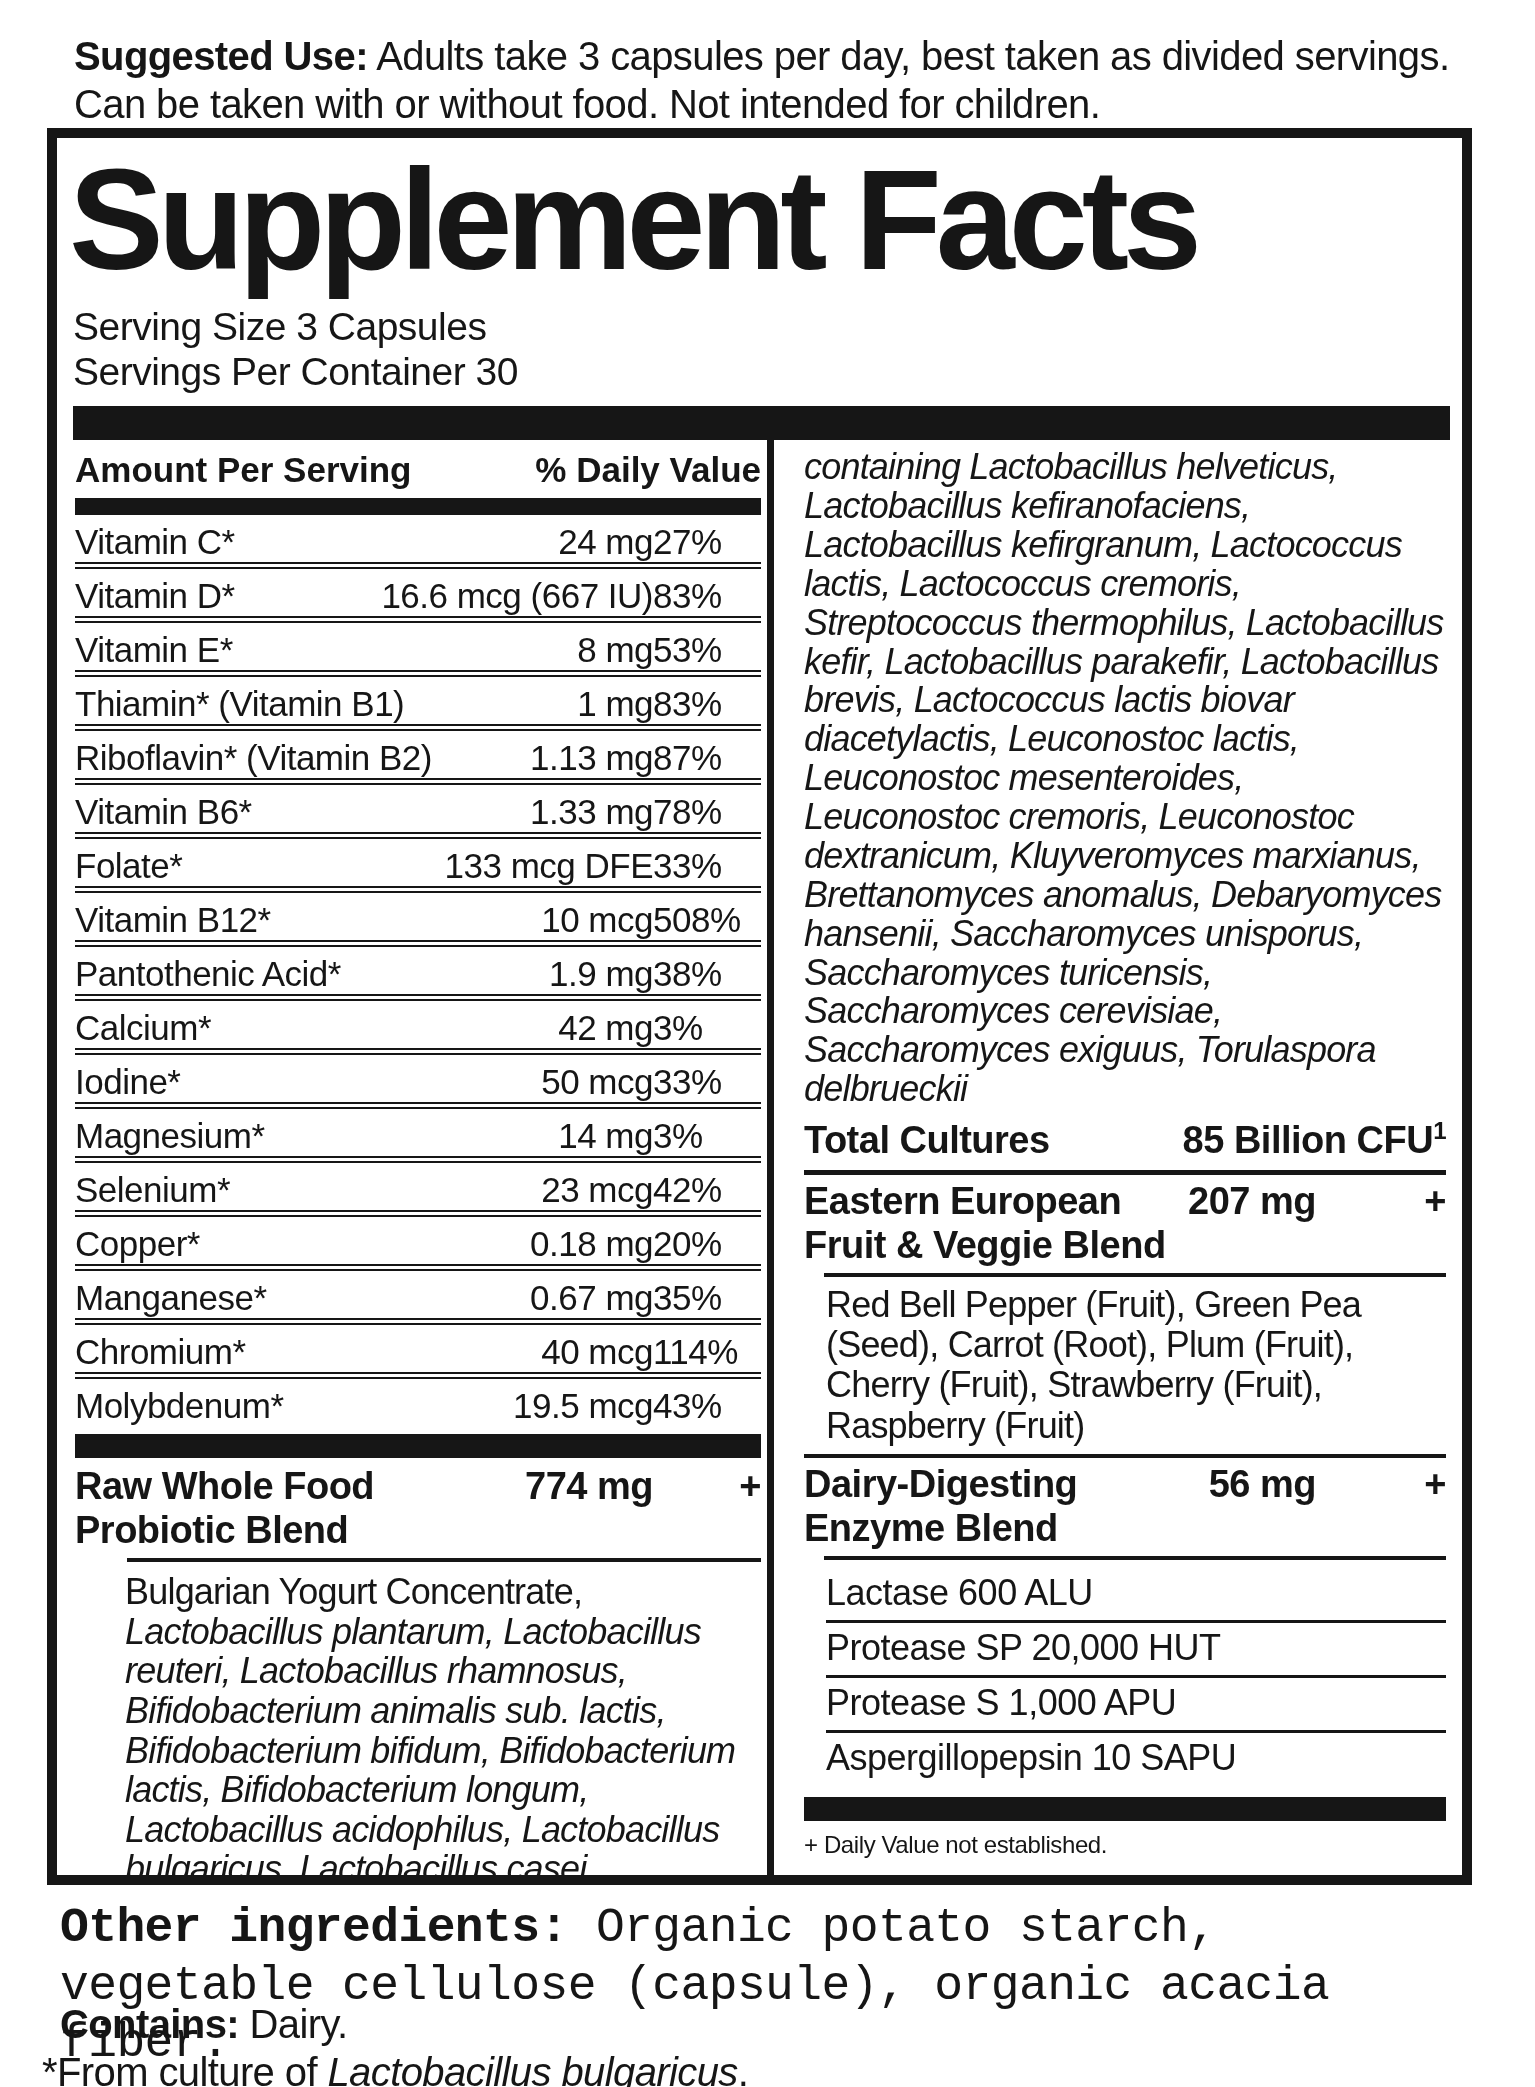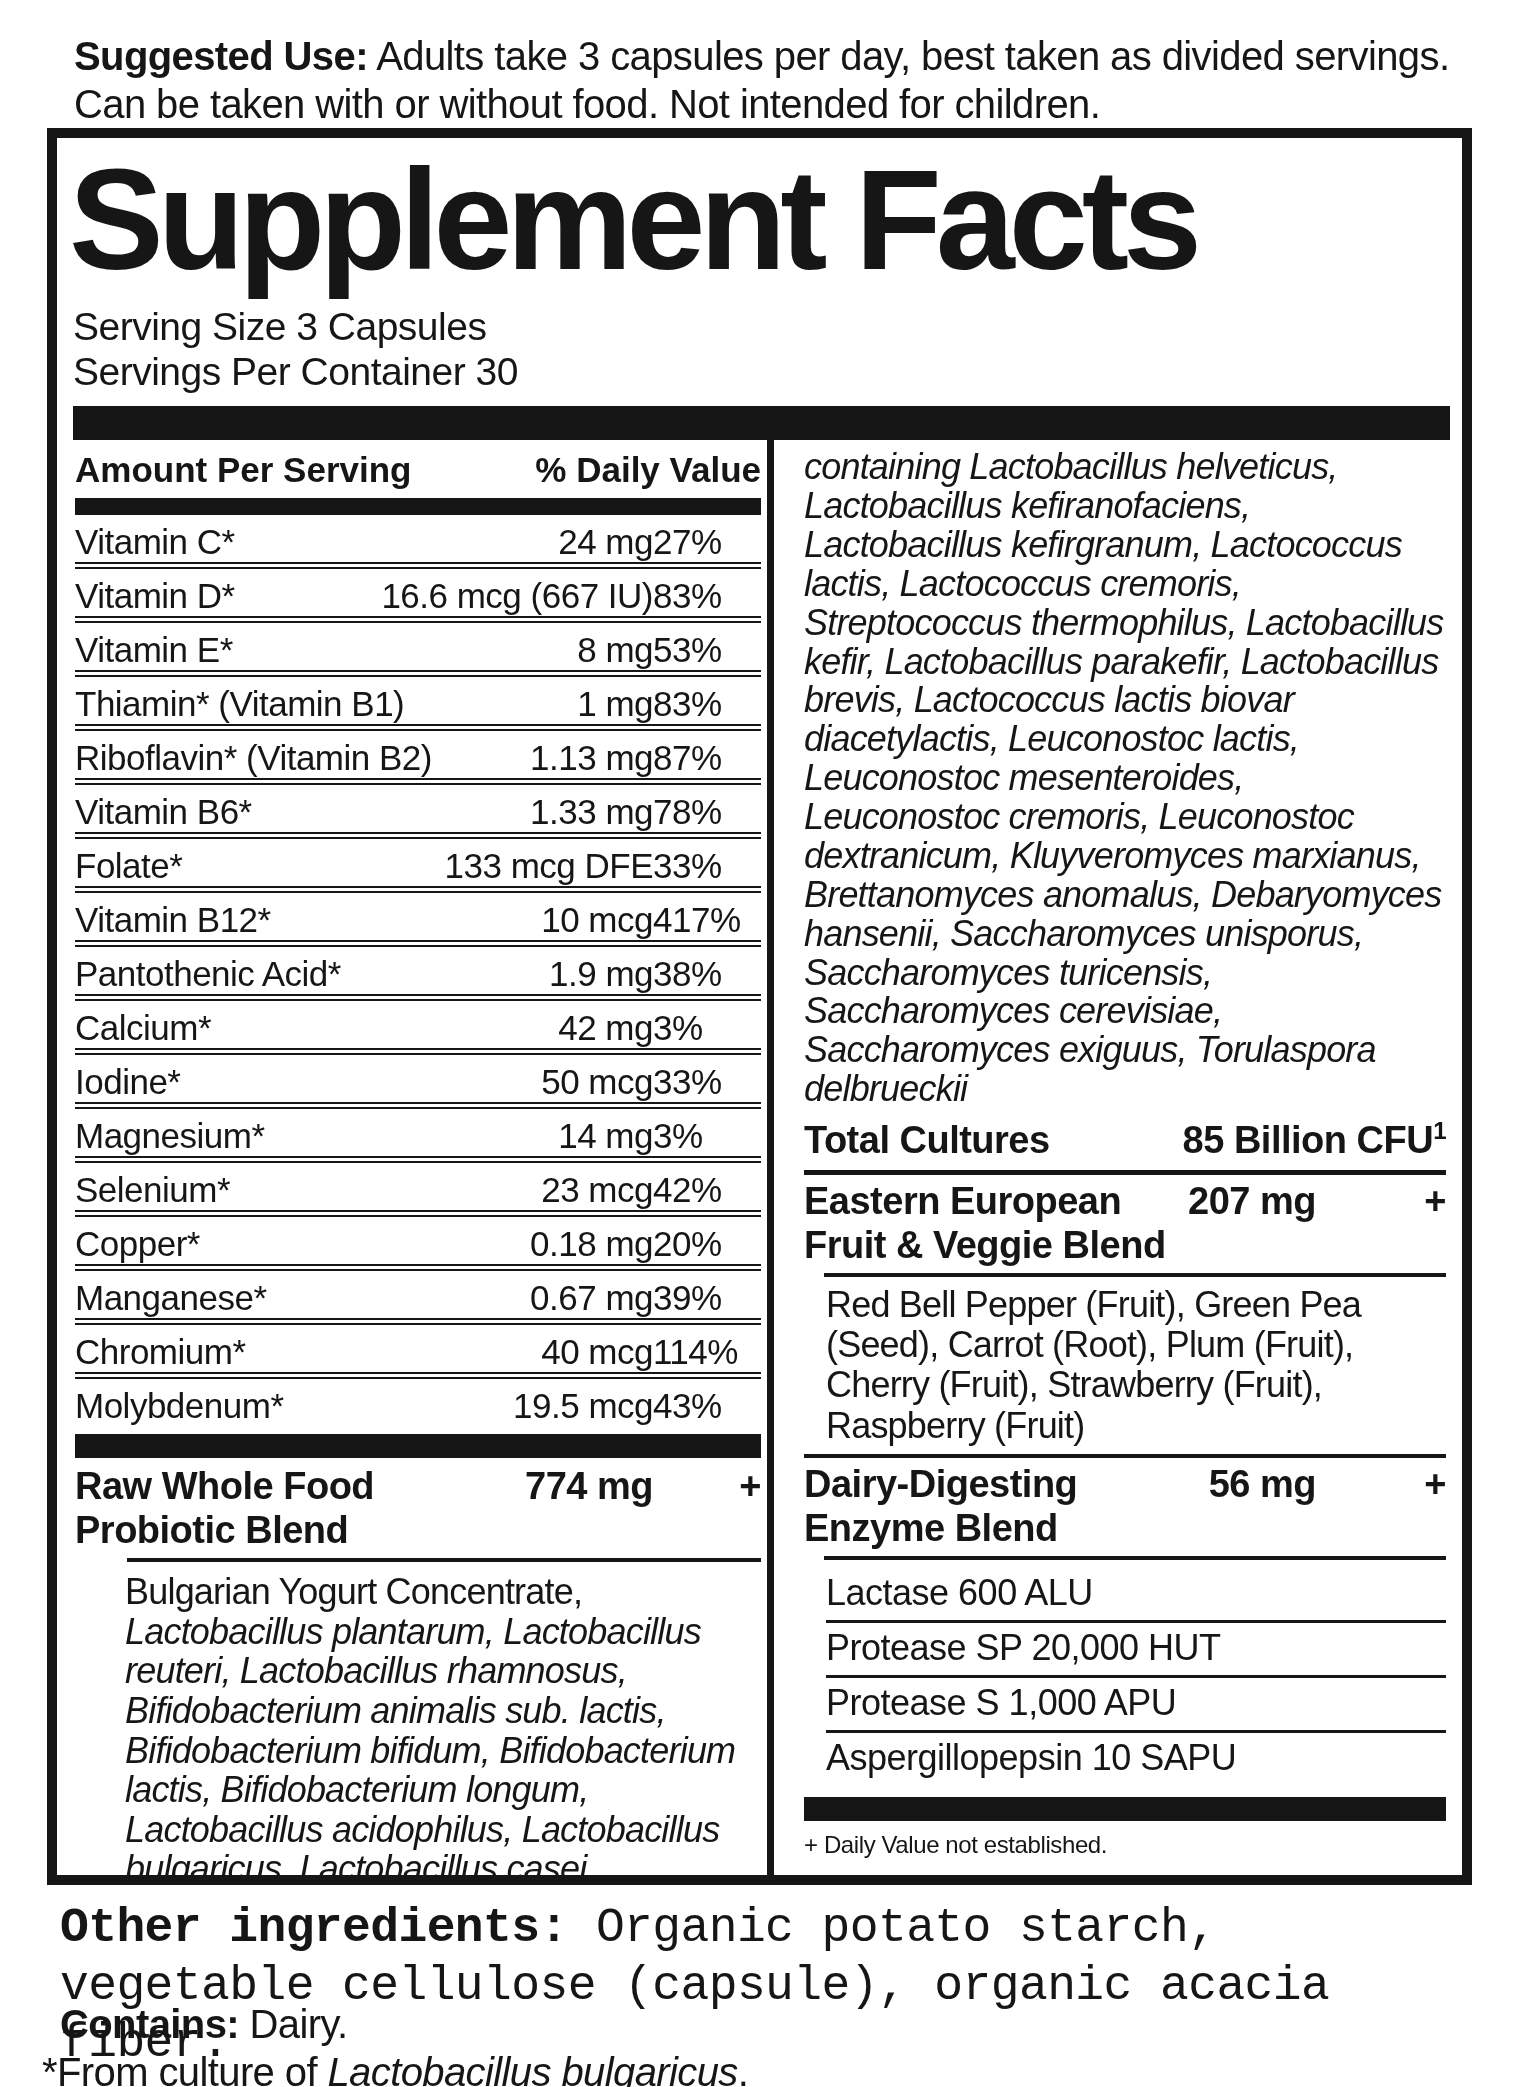--- a/index.html
+++ b/index.html
@@ -125,21 +125,21 @@
           <div class="dsep"></div>
           <div class="nrow">
             <span class="nm">Folate*</span>
             <span class="amt">133 mcg DFE</span>
             <span class="dv">33%</span>
           </div>
           <div class="dsep"></div>
           <div class="nrow">
             <span class="nm">Vitamin B12*</span>
             <span class="amt">10 mcg</span>
-            <span class="dv">417%</span>
+            <span class="dv">508%</span>
           </div>
           <div class="dsep"></div>
           <div class="nrow">
             <span class="nm">Pantothenic Acid*</span>
             <span class="amt">1.9 mg</span>
             <span class="dv">38%</span>
           </div>
           <div class="dsep"></div>
           <div class="nrow">
             <span class="nm">Calcium*</span>
@@ -167,21 +167,21 @@
           <div class="dsep"></div>
           <div class="nrow">
             <span class="nm">Copper*</span>
             <span class="amt">0.18 mg</span>
             <span class="dv">20%</span>
           </div>
           <div class="dsep"></div>
           <div class="nrow">
             <span class="nm">Manganese*</span>
             <span class="amt">0.67 mg</span>
-            <span class="dv">39%</span>
+            <span class="dv">35%</span>
           </div>
           <div class="dsep"></div>
           <div class="nrow">
             <span class="nm">Chromium*</span>
             <span class="amt">40 mcg</span>
             <span class="dv">114%</span>
           </div>
           <div class="dsep"></div>
           <div class="nrow">
             <span class="nm">Molybdenum*</span>

